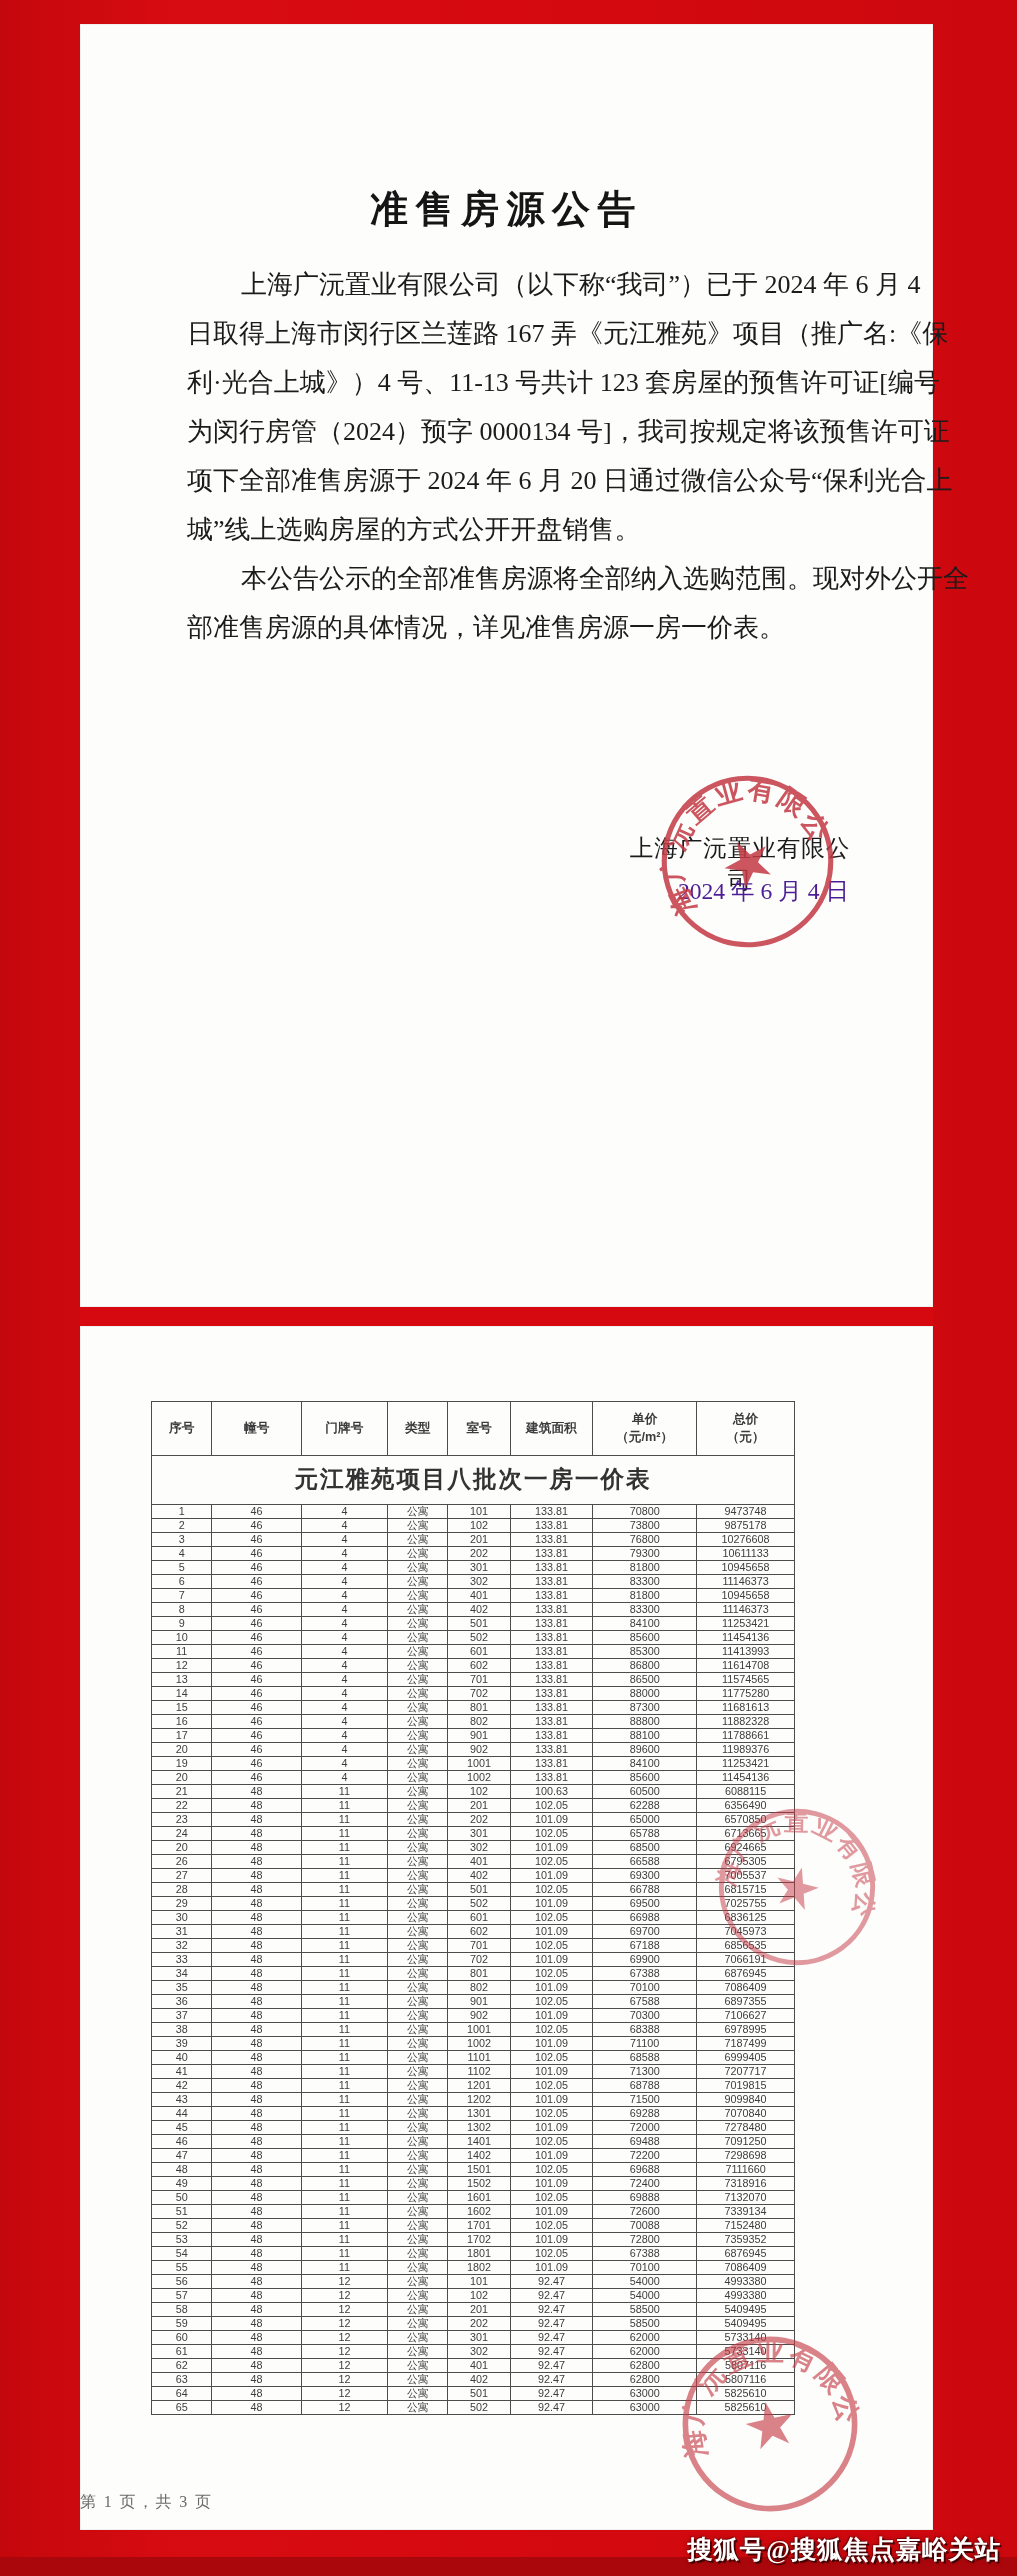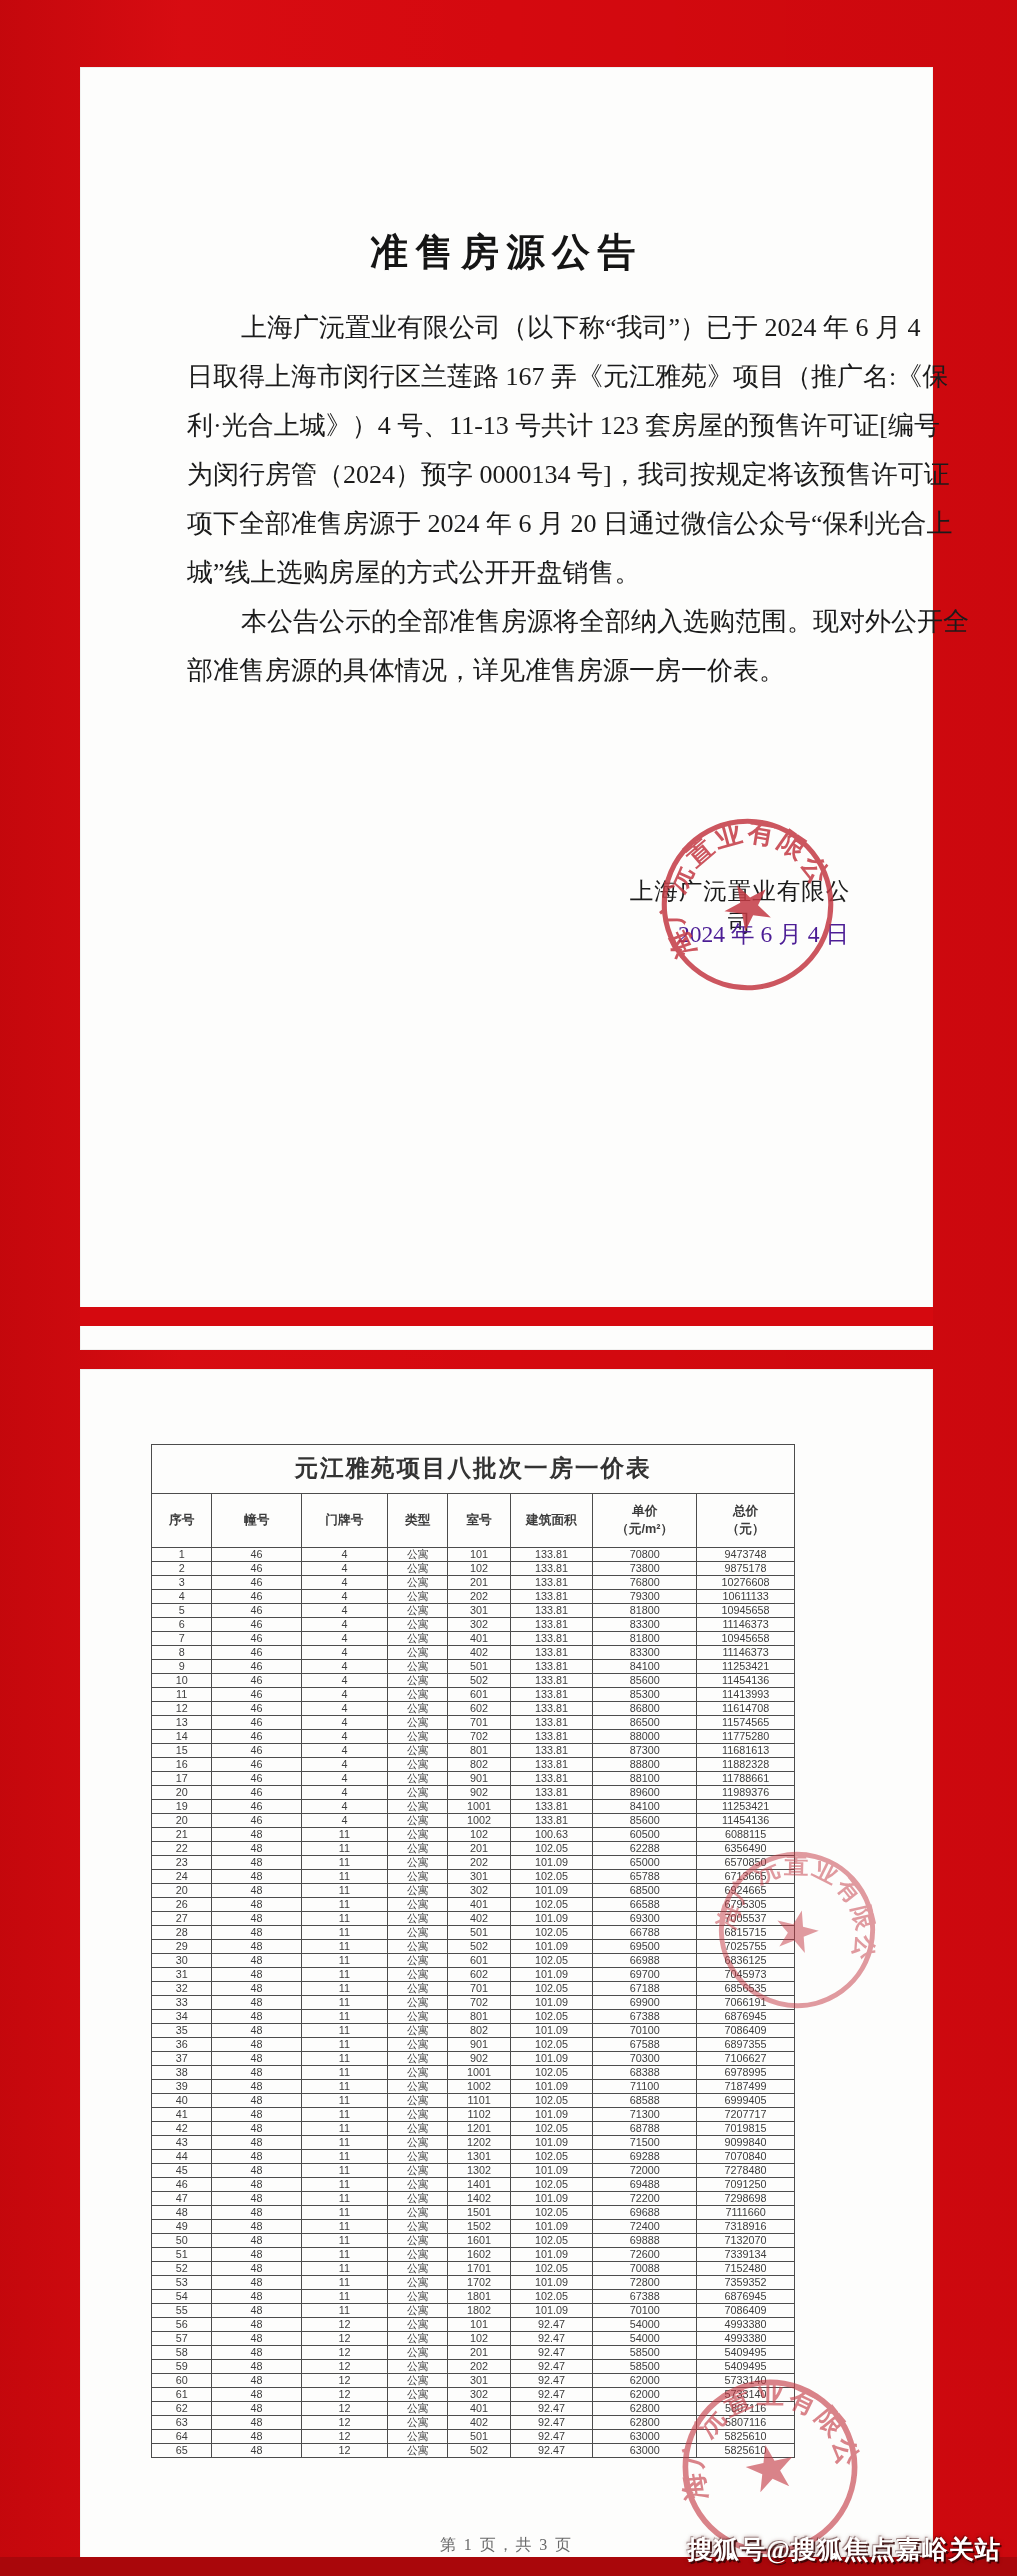--- a/index.html
+++ b/index.html
@@ -4,21 +4,21 @@
 <style>
   html,body{margin:0;padding:0;background:#8a0508;}
   #stage{position:relative;width:1018px;height:2576px;margin:0 auto;
          background:#d5090f;overflow:hidden;
          font-family:"Liberation Serif","DejaVu Serif",serif;}
   
   #stage::before{content:"";position:absolute;inset:0;
     background:linear-gradient(90deg,rgba(120,0,0,.18) 0%,rgba(255,60,60,.06) 18%,rgba(0,0,0,0) 50%,rgba(120,0,0,.10) 100%);
     pointer-events:none;}
   .paper{position:absolute;left:80px;width:853px;background:#fdfdfc;
-         box-shadow:0 0 0 0.9px rgba(0,0,0,.05) inset;margin-top:43px;}
+         box-shadow:0 0 0 0.9px rgba(0,0,0,.05) inset;}
   #page1{top:23.6px;height:1283px;}
   #page2{top:1326px;height:1204px;}
 
   .doc-title{position:absolute;left:0;top:160px;width:100%;text-align:center;
     font-size:38px;font-weight:bold;letter-spacing:7.5px;color:#151515;}
   .doc-body{position:absolute;left:107px;top:236px;width:652px;
     font-size:26px;color:#1b1b1b;line-height:49px;}
   .docline{text-align:justify;text-align-last:justify;white-space:nowrap;}
   .docline.first{text-indent:54px;}
   .docline.last{text-align-last:left;white-space:normal;}
@@ -37,21 +37,21 @@
   .ptable{position:absolute;left:71px;top:75px;width:644px;border-collapse:collapse;
     table-layout:fixed;font-family:"Liberation Sans","DejaVu Sans",sans-serif;}
   .ptable,.ptable td,.ptable th{border:0.9px solid #4c4c4c;}
   .ptable{border:1.9px solid #3f3f3f;}
   .ptable .tbl-title{height:48px;font-size:23.6px;font-weight:600;color:#333;
     letter-spacing:1.9px;font-family:"Liberation Serif","DejaVu Serif",serif;}
   .ptable th{height:51px;font-size:12.7px;font-weight:600;color:#3c3c3c;line-height:1.35;}
   .ptable td{height:13px;padding:0;font-size:10.8px;color:#3d3d3d;text-align:center;line-height:1;}
   .ptable th .sub{font-weight:600;}
 
-  .page-footer{position:absolute;left:0;top:1166px;width:853px;text-align:center;
+  .page-footer{position:absolute;left:0;top:1166px;width:853px;
     font-size:16px;color:#6a6a6a;letter-spacing:1.9px;
     font-family:"Liberation Serif","DejaVu Serif",serif;}
 
   #gap-band{position:absolute;left:80px;top:1307px;width:853px;height:19px;background:#d5090f;}
   #bottom-strip{position:absolute;left:0;top:2557px;width:1018px;height:19px;background:#a9070b;}
 
   .watermark{position:absolute;left:0;top:2533px;width:1001px;text-align:right;
     font-family:Liberation Serif, serif;
     font-size:25.4px;font-weight:bold;color:#ffffff;letter-spacing:0.9px;
     text-shadow:1.9px 1.9px 0 rgba(50,5,5,.85),-0.9px -0.9px 0 rgba(50,5,5,.4),0 0 4.7px rgba(70,0,0,.6);}
@@ -102,33 +102,33 @@
         <col style="width:9.4%">
           <col style="width:13.9%">
           <col style="width:13.4%">
         <col style="width:9.4%">
           <col style="width:9.7%">
           <col style="width:12.8%">
         <col style="width:16.2%">
           <col style="width:15.2%">
       </colgroup>
       <thead>
-        <tr>
-          <td class="tbl-title" colspan="8">元江雅苑项目八批次一房一价表</td>
-        </tr>
         <tr id="ptable-head">
             <th>序号</th>
             <th>幢号</th>
             <th>门牌号</th>
             <th>类型</th>
             <th>室号</th>
             <th>建筑面积</th>
             <th>单价<br><span class="sub">（元/m²）</span></th>
             <th>总价<br><span class="sub">（元）</span></th>
           </tr>
+        <tr>
+          <td class="tbl-title" colspan="8">元江雅苑项目八批次一房一价表</td>
+        </tr>
       </thead>
       <tbody id="ptable-body">
           <tr>
             <td>1</td>
             <td>46</td>
             <td>4</td>
             <td>公寓</td>
             <td>101</td>
             <td>133.81</td>
             <td>70800</td>

